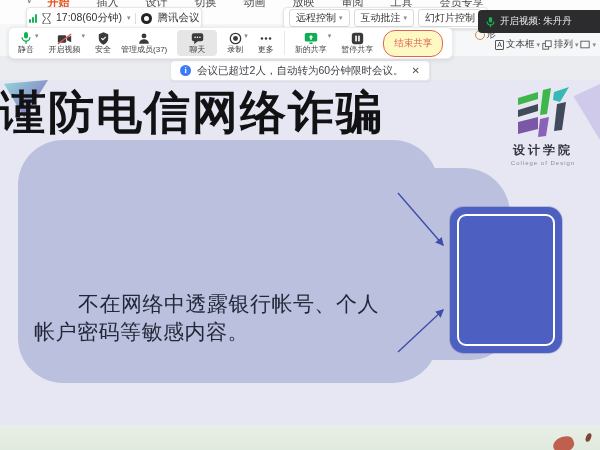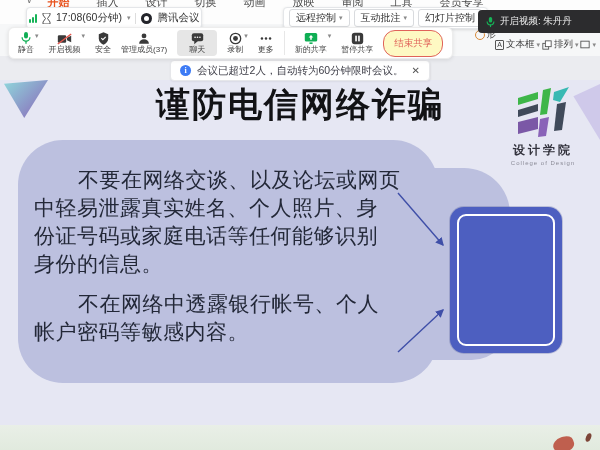--- a/index.html
+++ b/index.html
@@ -58,21 +58,21 @@
   .notif{position:absolute;top:60px;left:50%;transform:translateX(-50%);height:19px;background:#fff;
          border:1px solid #e6e7ea;border-radius:4px;box-shadow:0 1px 2px rgba(0,0,0,.06);
          display:flex;align-items:center;gap:6px;padding:0 9px;font-size:10.5px;color:#3c3c46;
          z-index:2;white-space:nowrap;}
   .info-ico{width:11px;height:11px;border-radius:50%;background:#3d7bf5;color:#fff;font-size:8px;
             line-height:11px;text-align:center;font-weight:bold;font-family:"Liberation Serif",serif;}
   .notif .x{color:#555;font-size:10px;margin-left:2px;}
 
   
   .slide{position:absolute;top:80px;left:0;width:600px;height:345px;background:#e6e7f3;overflow:hidden;}
-  .slide-title{position:absolute;top:2px;left:0;width:600px;text-align:center;font-size:34px;
+  .slide-title{position:absolute;top:2px;left:0;width:600px;font-size:46px;
                font-weight:800;color:#121215;letter-spacing:2px;}
   .tri-left{position:absolute;left:4px;top:0;width:44px;height:38px;
             background:linear-gradient(135deg,#8fd8dc,#8a63b8);
             clip-path:polygon(0 10%,100% 0,46% 100%);}
   .tri-right{position:absolute;right:0;top:4px;width:38px;height:56px;background:#cfc9ea;
              clip-path:polygon(30% 22%,100% 0,100% 100%);}
   .panel{position:absolute;left:18px;top:60px;width:420px;height:243px;background:#bcc0df;border-radius:45px;}
   .panel-ext{position:absolute;left:428px;top:88px;width:82px;height:192px;background:#bcc0df;
              border-radius:0 46px 38px 0;}
   .body-text{position:absolute;left:34px;width:410px;font-size:21px;line-height:28px;color:#232838;
@@ -319,26 +319,20 @@
       <polygon points="41,18 50,16 46,44 38,45" fill="#404a5a"></polygon>
       <polygon points="24,33 33,31 30,50 22,51" fill="#8a63b8"></polygon>
     </svg>
     <div class="logo-name">设计学院</div>
     <div class="logo-sub">College of Design</div>
   </div>
 
   <div class="panel"></div>
   <div class="panel-ext"></div>
 
-  <div class="body-text p1">
-    <div class="indent">不要在网络交谈、以及论坛或网页</div>
-    <div>中轻易泄露真实姓名、个人照片、身</div>
-    <div>份证号码或家庭电话等任何能够识别</div>
-    <div>身份的信息。</div>
-  </div>
   <div class="body-text p2">
     <div class="indent">不在网络中透露银行帐号、个人</div>
     <div>帐户密码等敏感内容。</div>
   </div>
 
   <svg class="arrows" viewBox="0 0 600 345">
     <defs>
       <marker id="ah" markerWidth="7" markerHeight="7" refX="5" refY="3" orient="auto">
         <path d="M0 0L6 3L0 6z" fill="#3f4fa8"></path>
       </marker>

